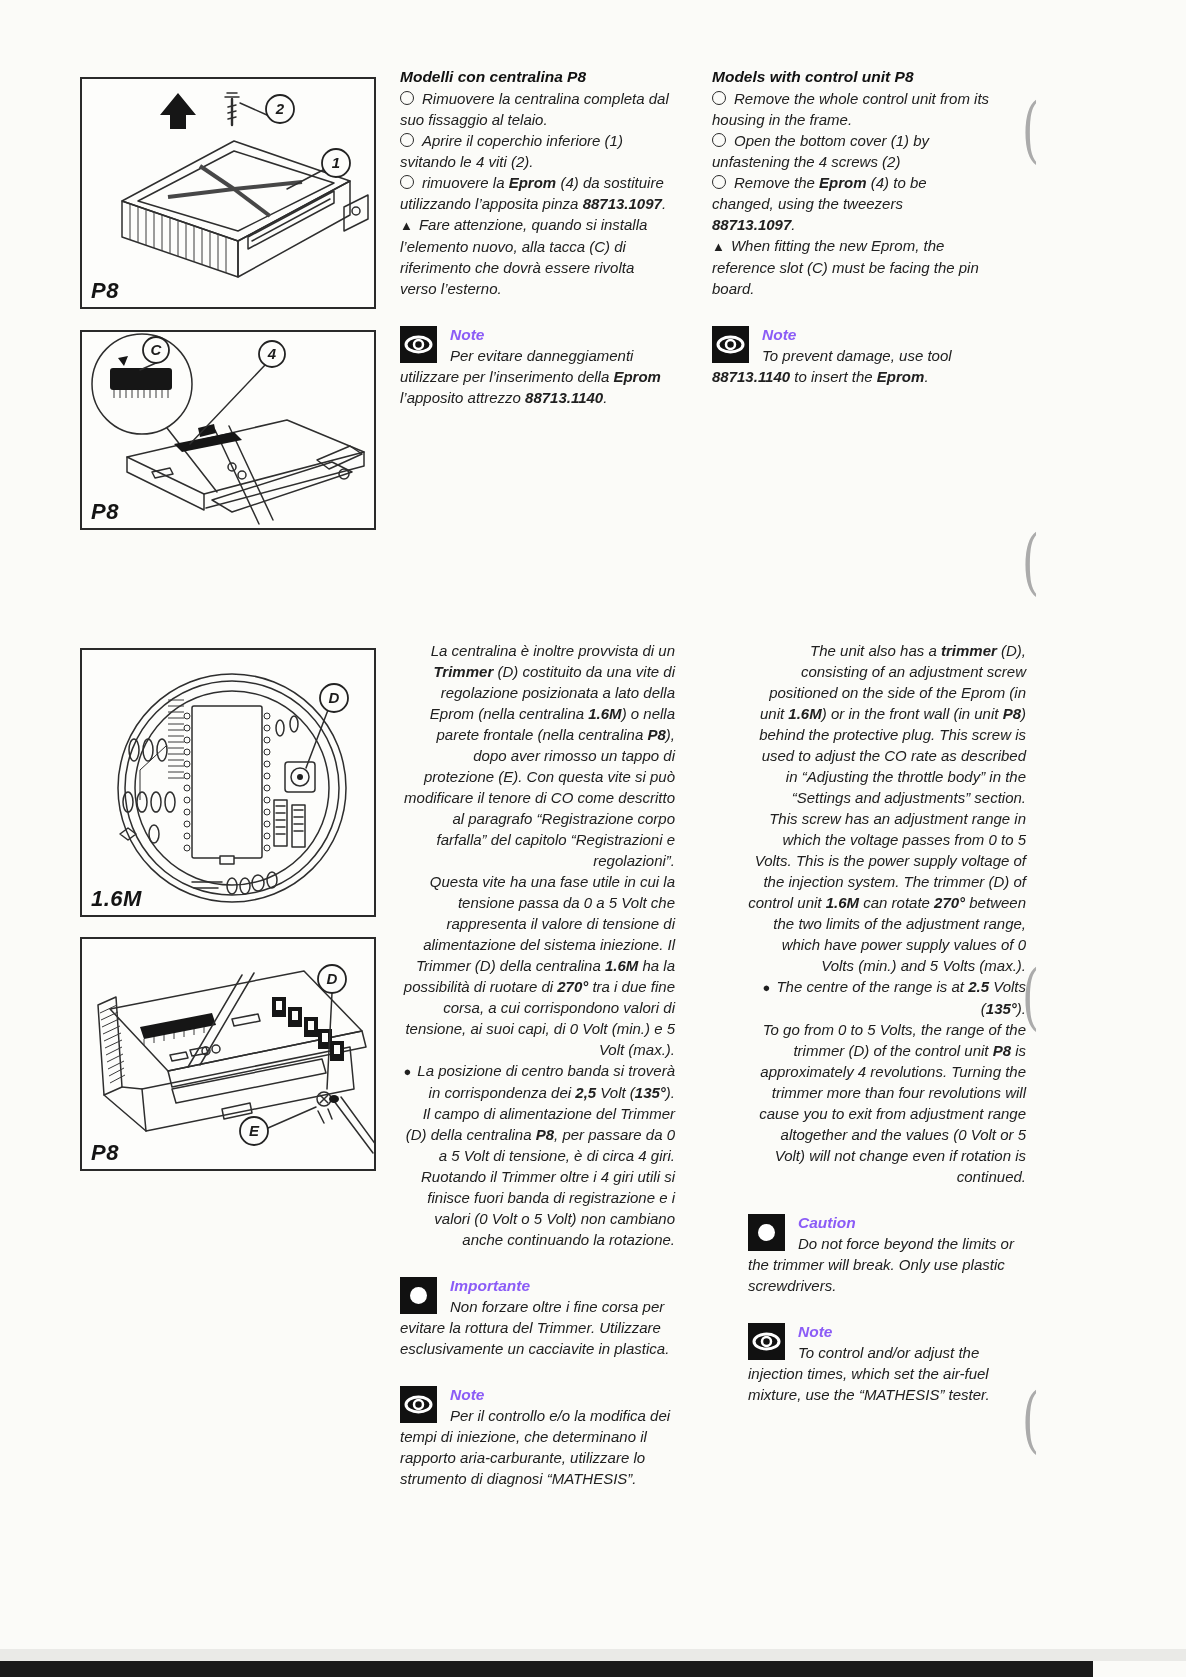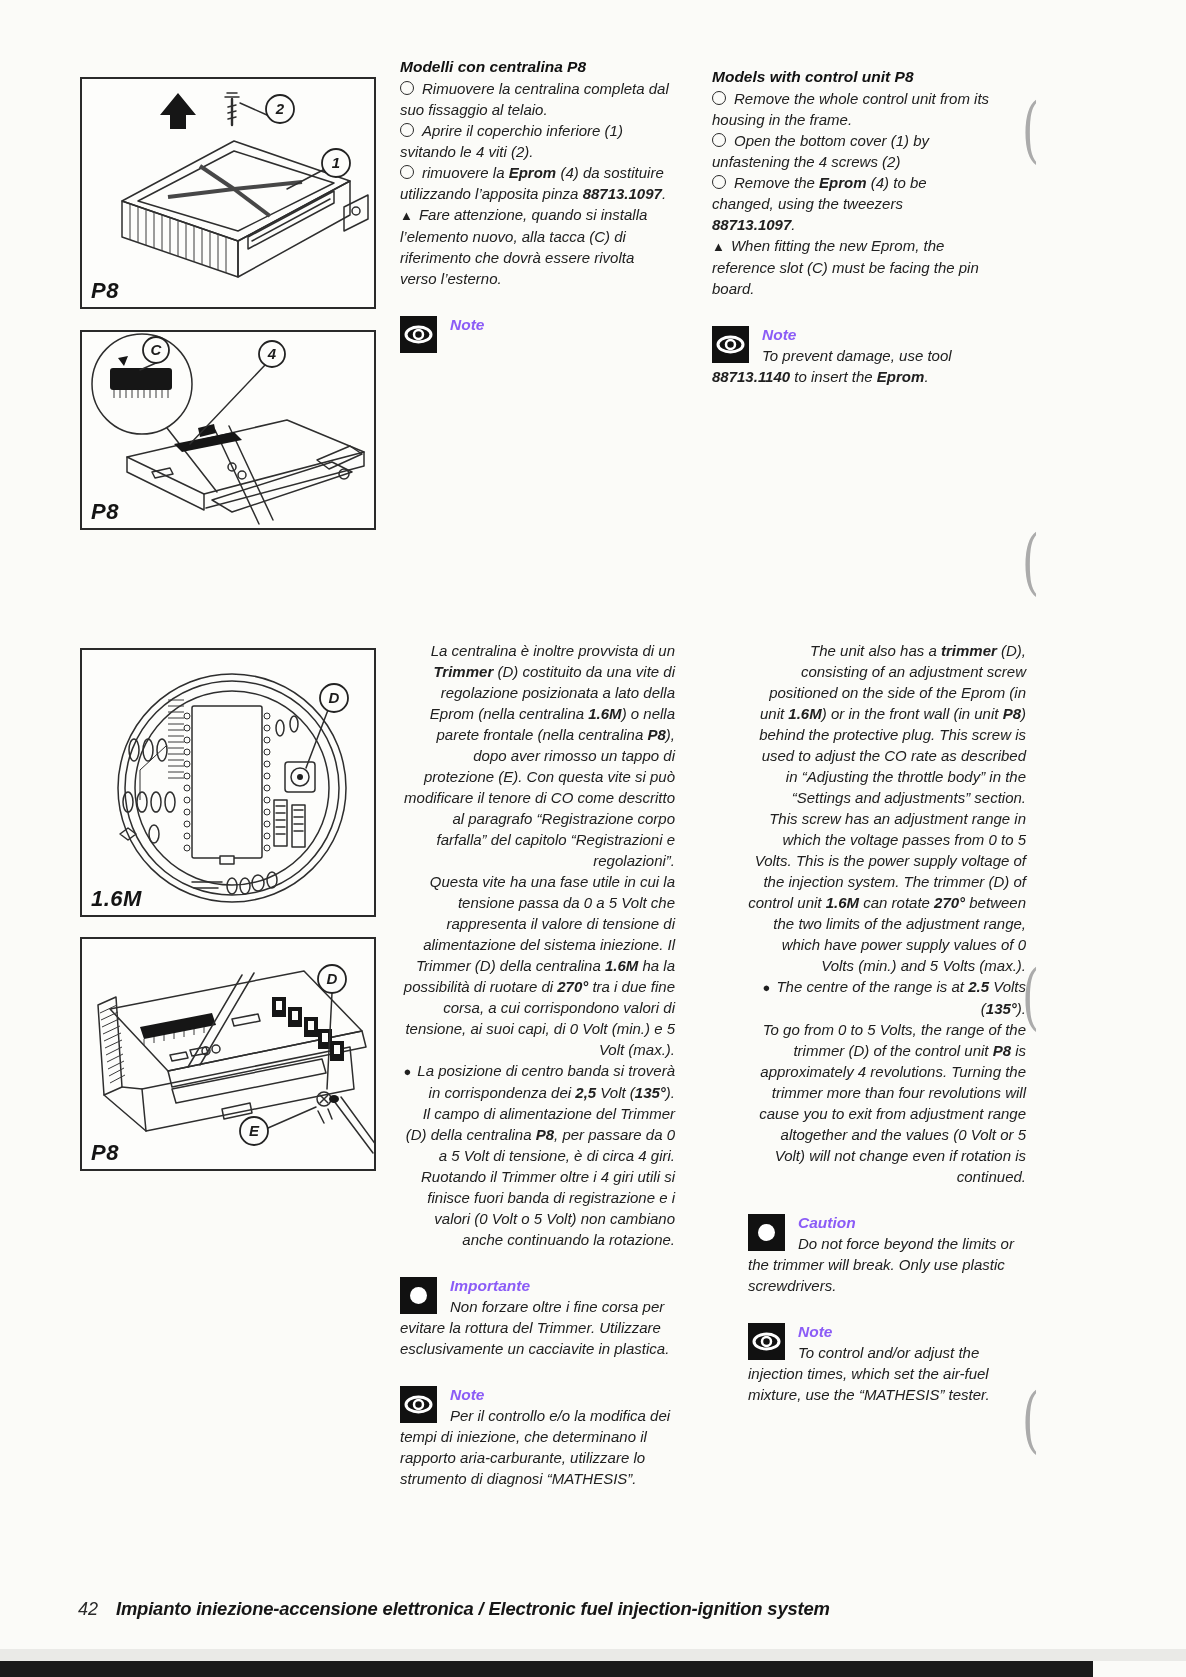--- a/index.html
+++ b/index.html
@@ -282,36 +282,37 @@
       </g>
       <g>
         <line class="lines" x1="186" y1="189" x2="234" y2="168"></line>
         <circle class="co-circle" cx="172" cy="192" r="14"></circle>
         <text x="172" y="197">E</text>
       </g>
     </svg>
     <div class="fig-label">P8</div>
   </div>
 
-  <div class="col" style="left:400px;top:56px;width:275px;">
+  <div class="col" style="left:400px;top:66px;width:275px;">
     <p class="heading">Modelli con centralina P8</p>
     <p><span class="o-circle"></span><span><span>Rimuovere la centralina completa dal suo fissaggio al telaio.</span></span></p>
     <p><span class="o-circle"></span><span><span>Aprire il coperchio inferiore (1) svitando le 4 viti (2).</span></span></p>
     <p><span class="o-circle"></span><span><span>rimuovere la </span><b>Eprom</b><span> (4) da sostituire utilizzando l’apposita pinza </span><b>88713.1097</b><span>.</span></span></p>
     <p><span class="marker">▲</span><span><span>Fare attenzione, quando si installa l’elemento nuovo, alla tacca (C) di riferimento che dovrà essere rivolta verso l’esterno.</span></span></p>
 
     <div class="callout-box">
       <div class="box-icon">
         <svg viewBox="0 0 37 37">
             <rect width="37" height="37" fill="#111"></rect>
             <ellipse cx="18.5" cy="18.5" rx="12.5" ry="7.5" fill="none" stroke="#fff" stroke-width="3"></ellipse>
             <circle cx="18.5" cy="18.5" r="4.5" fill="none" stroke="#fff" stroke-width="2.5"></circle>
           </svg>
       </div>
       <div class="box-title">Note</div>
+      <div class="box-text"><span>Per evitare danneggiamenti utilizzare per l’inserimento della </span><b>Eprom</b><span> l’apposito attrezzo </span><b>88713.1140</b><span>.</span></div>
     </div>
   </div>
 
   <div class="col" style="left:712px;top:66px;width:278px;">
     <p class="heading">Models with control unit P8</p>
     <p><span class="o-circle"></span><span><span>Remove the whole control unit from its housing in the frame.</span></span></p>
     <p><span class="o-circle"></span><span><span>Open the bottom cover (1) by unfastening the 4 screws (2)</span></span></p>
     <p><span class="o-circle"></span><span><span>Remove the </span><b>Eprom</b><span> (4) to be changed, using the tweezers </span><b>88713.1097</b><span>.</span></span></p>
     <p><span class="marker">▲</span><span><span>When fitting the new Eprom, the reference slot (C) must be facing the pin board.</span></span></p>
 
@@ -386,19 +387,16 @@
       <div class="box-title">Note</div>
       <div class="box-text"><span>To control and/or adjust the injection times, which set the air-fuel mixture, use the “MATHESIS” tester.</span></div>
     </div>
   </div>
 
   <span class="paren" style="left:1022px;top:108px;">(</span>
   <span class="paren" style="left:1022px;top:540px;">(</span>
   <span class="paren" style="left:1022px;top:975px;">(</span>
   <span class="paren" style="left:1022px;top:1398px;">(</span>
 
-  <div class="footer">
-    <span class="num">42</span><span class="title">Impianto iniezione-accensione elettronica / Electronic fuel injection-ignition system</span>
-  </div>
   <div class="bottom-strip"></div>
   <div class="bottom-bar"></div>
 
 </div>
 
 </body></html>

